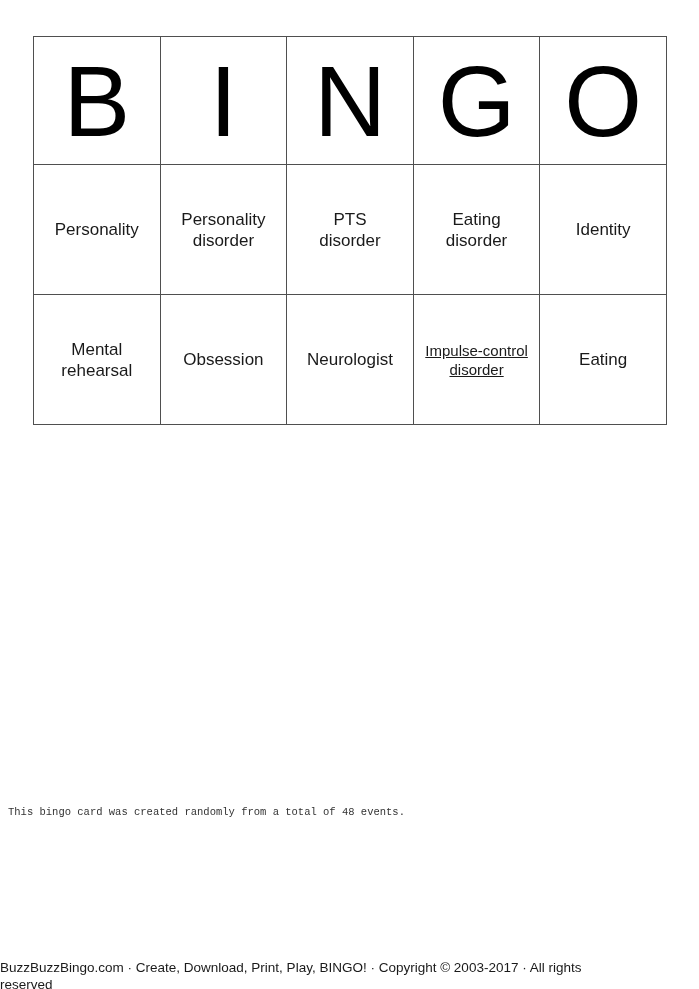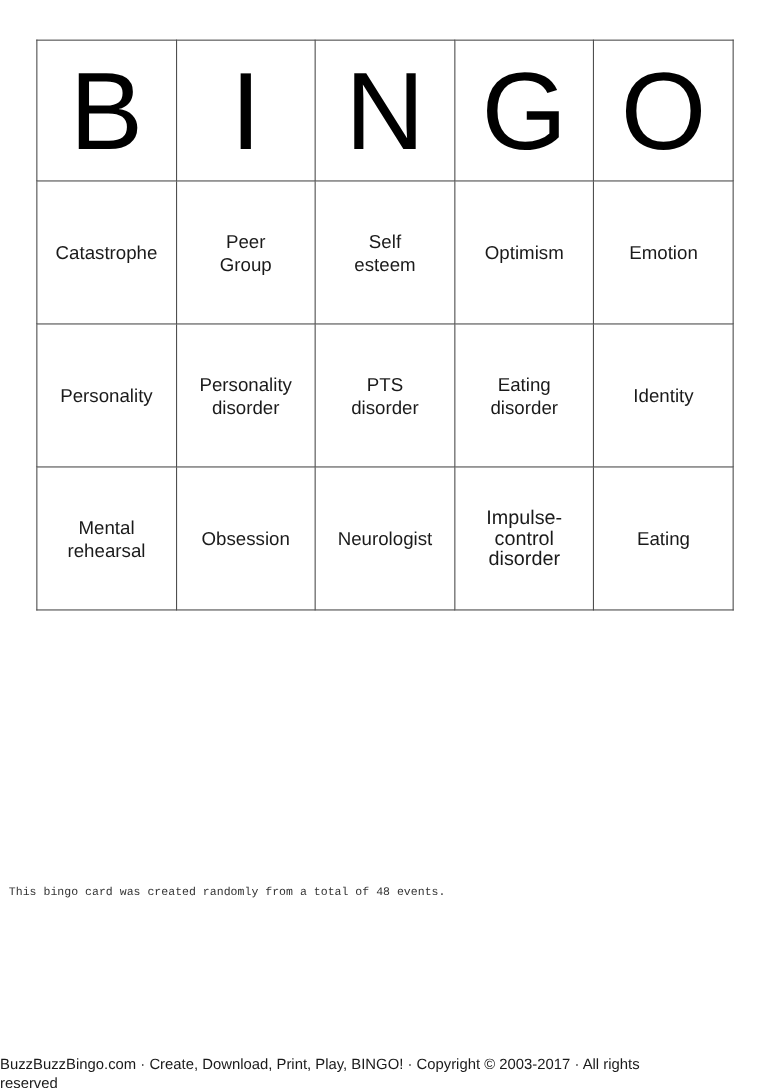--- a/index.html
+++ b/index.html
@@ -35,21 +35,21 @@
     line-height: 100px;
     color: #000000;
   }
   td.word-cell {
     height: 125px;
     font-size: 17px;
     line-height: 21px;
     white-space: pre-line;
   }
   td.fs-small { font-size: 13.5px; line-height: 17px; }
-  td.fs-mid   { font-size: 18px;   line-height: 19px; }
+  td.fs-mid   { font-size: 15px;   line-height: 19px; text-decoration: underline; }
   .note {
     position: absolute;
     left: 8px;
     top: 806px;
     font-size: 10.5px;
     line-height: 13px;
     color: #333333;
     font-family: Liberation Mono, monospace;
   }
   .footer {
@@ -69,29 +69,20 @@
 <table class="bingo-table">
   <tbody>
     <tr>
       <td class="letter-cell">B</td>
       <td class="letter-cell">I</td>
       <td class="letter-cell">N</td>
       <td class="letter-cell">G</td>
       <td class="letter-cell">O</td>
     </tr>
     <tr>
-      <td class="word-cell">Catastrophe</td>
-      <td class="word-cell">Peer
-Group</td>
-      <td class="word-cell">Self
-esteem</td>
-      <td class="word-cell">Optimism</td>
-      <td class="word-cell">Emotion</td>
-    </tr>
-    <tr>
       <td class="word-cell">Personality</td>
       <td class="word-cell">Personality
 disorder</td>
       <td class="word-cell">PTS
 disorder</td>
       <td class="word-cell">Eating
 disorder</td>
       <td class="word-cell">Identity</td>
     </tr>
     <tr>

